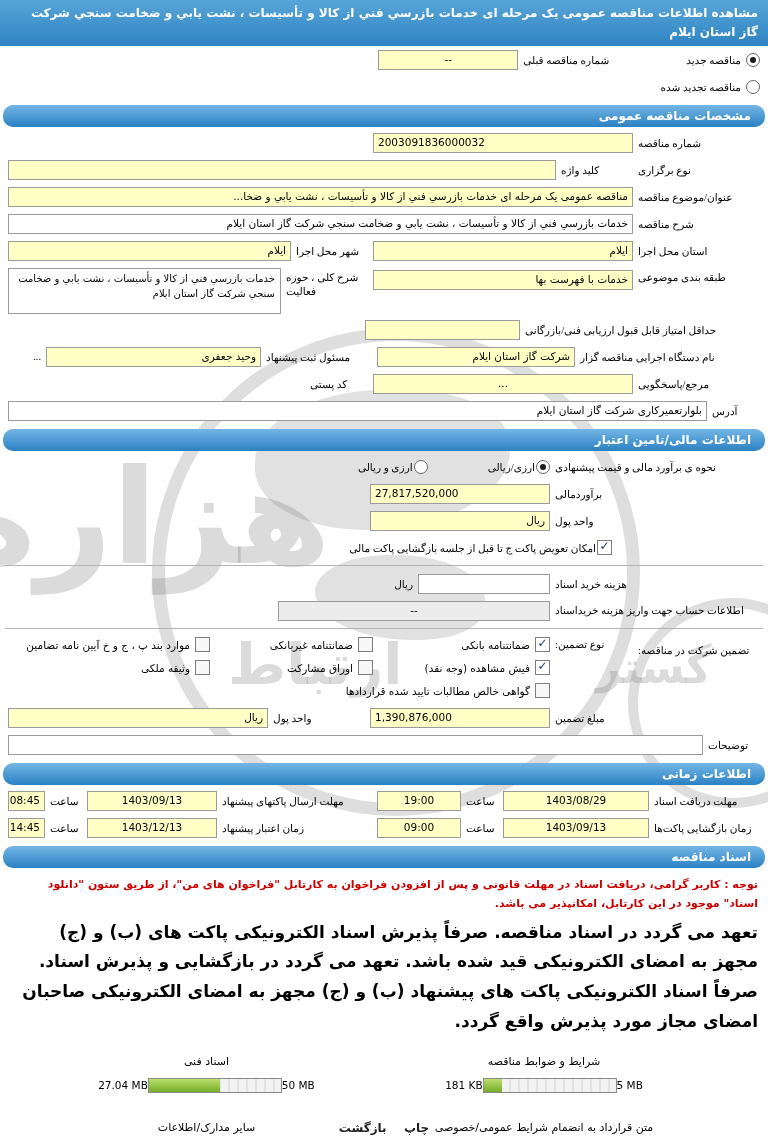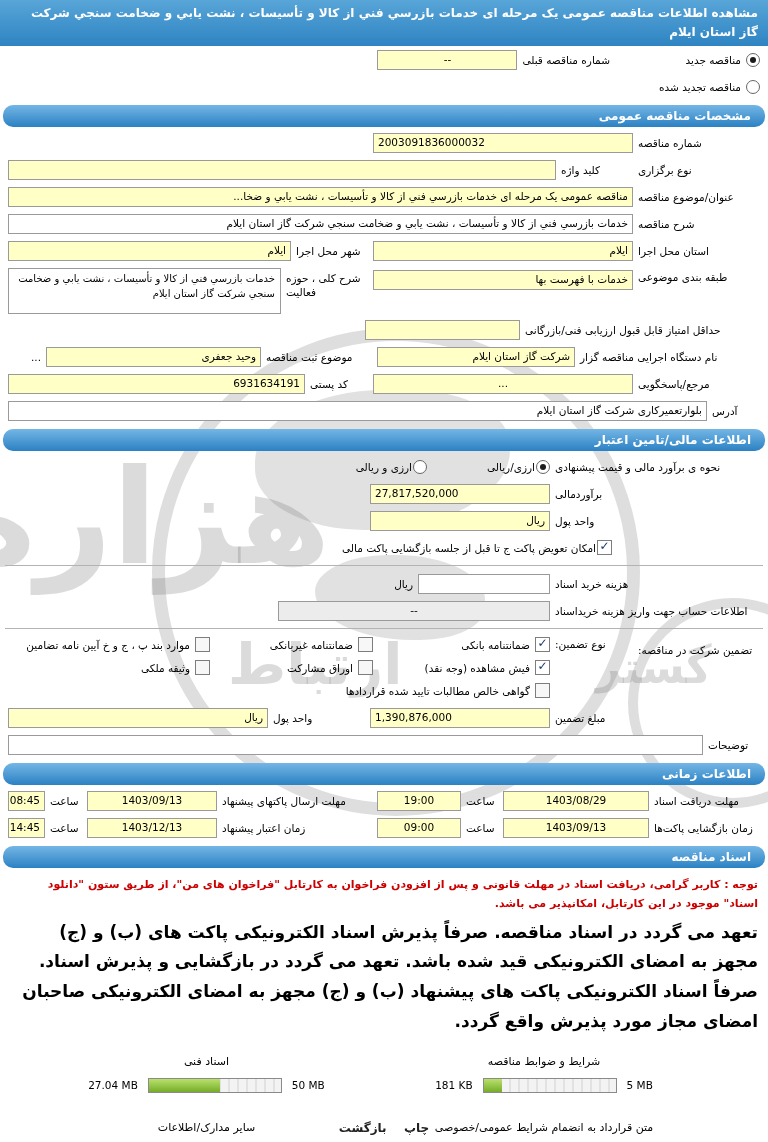--- a/index.html
+++ b/index.html
@@ -14,21 +14,21 @@
   .wm-blob{position:absolute;background:rgba(105,105,105,.20);}
   .wm-text{position:absolute;color:rgba(105,105,105,.24);font-weight:bold;white-space:nowrap;}
   
   .content{position:relative;z-index:1;}
   .topbar{background:linear-gradient(#58a5d8,#2e84c2);color:#fff;font-weight:bold;
     font-size:12px;line-height:1.55;padding:4px 10px 5px;}
   .section-bar{background:linear-gradient(#74b6e5,#2b81c3);color:#fff;font-weight:bold;
     font-size:12px;padding:4px 14px;margin:5px 3px 2px;border-radius:10px;}
   .row{display:flex;align-items:center;padding:2px 8px;gap:5px;min-height:23px;}
   .row.top{align-items:flex-start;padding-top:4px;}
-  .lbl{white-space:nowrap;text-align:left;flex:none;}
+  .lbl{white-space:nowrap;text-align:left;flex:none;font-family:Liberation Serif, serif;}
   .lbl-wrap{white-space:normal;line-height:1.35;}
   .field{border:1px solid #9a9a9a;background:#fff;height:18px;line-height:16px;
     padding:0 4px;overflow:hidden;white-space:nowrap;flex:none;}
   .yellow{background:#ffffc6;}
   .gray{background:#ececec;text-align:center;}
   .flex1{flex:1 1 auto;min-width:0;}
   .ltr{direction:ltr;text-align:left;}
   .center{text-align:center;}
   .box{border:1px solid #9a9a9a;background:#fff;padding:2px 5px;font-size:10px;
     line-height:1.5;height:40px;overflow:hidden;}
@@ -45,21 +45,21 @@
   .opt{display:flex;align-items:center;gap:1px;flex:none;}
   .gcol{display:flex;flex-direction:column;gap:8px;flex:none;}
   .gitem{display:flex;align-items:center;gap:5px;white-space:nowrap;}
   
   .note-red{color:#cc0000;font-weight:bold;font-size:11px;line-height:1.75;padding:5px 10px 1px;}
   .note-black{font-weight:bold;font-size:17px;line-height:1.75;padding:3px 10px 4px;}
   .files{display:grid;grid-template-columns:300px 265px;column-gap:55px;row-gap:28px;
     justify-content:center;padding:14px 0 6px;}
   .fblock{text-align:center;}
   .fhead{font-size:11px;margin-bottom:10px;}
-  .bar-row{display:flex;align-items:center;justify-content:center;gap:10px;direction:ltr;font-size:10.5px;}
+  .bar-row{display:flex;align-items:center;justify-content:center;gap:0;direction:ltr;font-size:10.5px;}
   .pbar{width:132px;height:13px;border:1px solid #8a8a8a;flex:none;
     background:repeating-linear-gradient(90deg,#f3f3f3 0 7px,#e2e2e2 7px 9px);}
   .pfill{display:block;height:100%;background:linear-gradient(#b9e06d,#76ad28);}
   .footer{position:absolute;bottom:7px;left:0;right:0;text-align:center;z-index:2;}
   .footer a{color:#222;font-size:12px;font-weight:bold;margin:0 7px;cursor:pointer;text-decoration:none;}
 </style>
 </head>
 <body>
 
 <div class="watermark">
@@ -126,30 +126,29 @@
 
   <div class="row">
     <span class="lbl" style="width:235px;">حداقل امتیاز قابل قبول ارزیابی فنی/بازرگانی</span>
     <span class="field yellow" style="width:145px;"></span>
   </div>
 
 
   <div class="row">
     <span class="lbl" style="width:180px;">نام دستگاه اجرایی مناقصه گزار</span>
     <span class="field yellow" style="width:188px;">شرکت گاز استان ایلام</span>
-    <span class="lbl" style="width:106px;">موضوع ثبت مناقصه</span>
+    <span class="lbl" style="width:106px;">مسئول ثبت پیشنهاد</span>
     <span class="field yellow" style="width:205px;">وحید جعفری</span>
     <span class="lbl">...</span>
   </div>
 
   <div class="row">
     <span class="lbl" style="width:122px;">مرجع/پاسخگویی</span>
     <span class="field yellow center" style="width:250px;">...</span>
     <span class="lbl" style="width:58px;">کد پستی</span>
-    <span class="field yellow flex1">6931634191</span>
   </div>
 
   <div class="row">
     <span class="lbl" style="width:48px;">آدرس</span>
     <span class="field flex1">بلوارتعمیرکاری شرکت گاز استان ایلام</span>
   </div>
 
   <div class="section-bar">اطلاعات مالی/تامین اعتبار</div>
 
   <div class="row">

